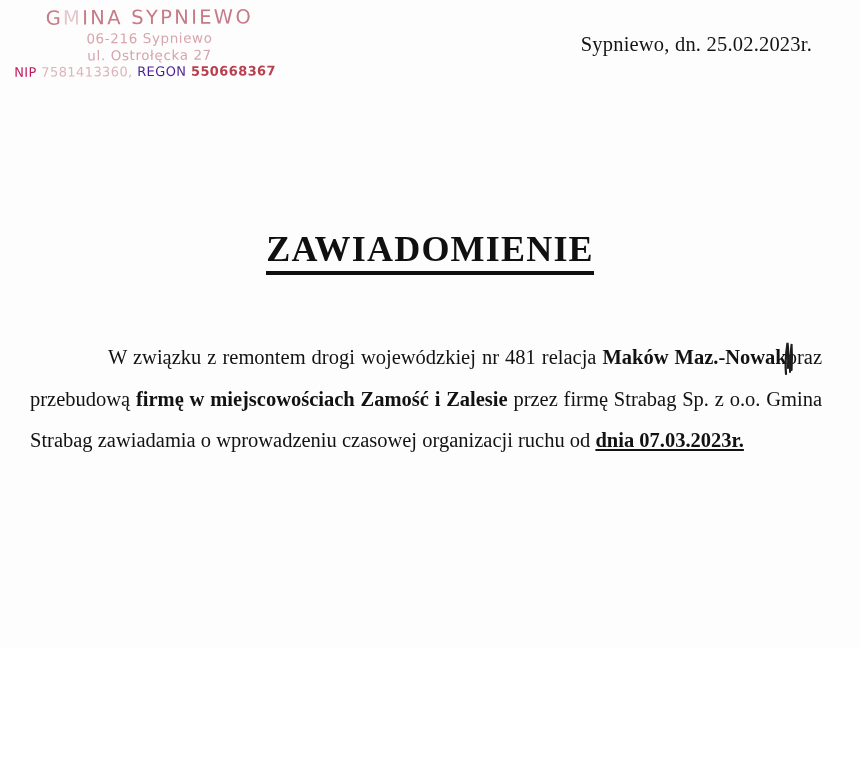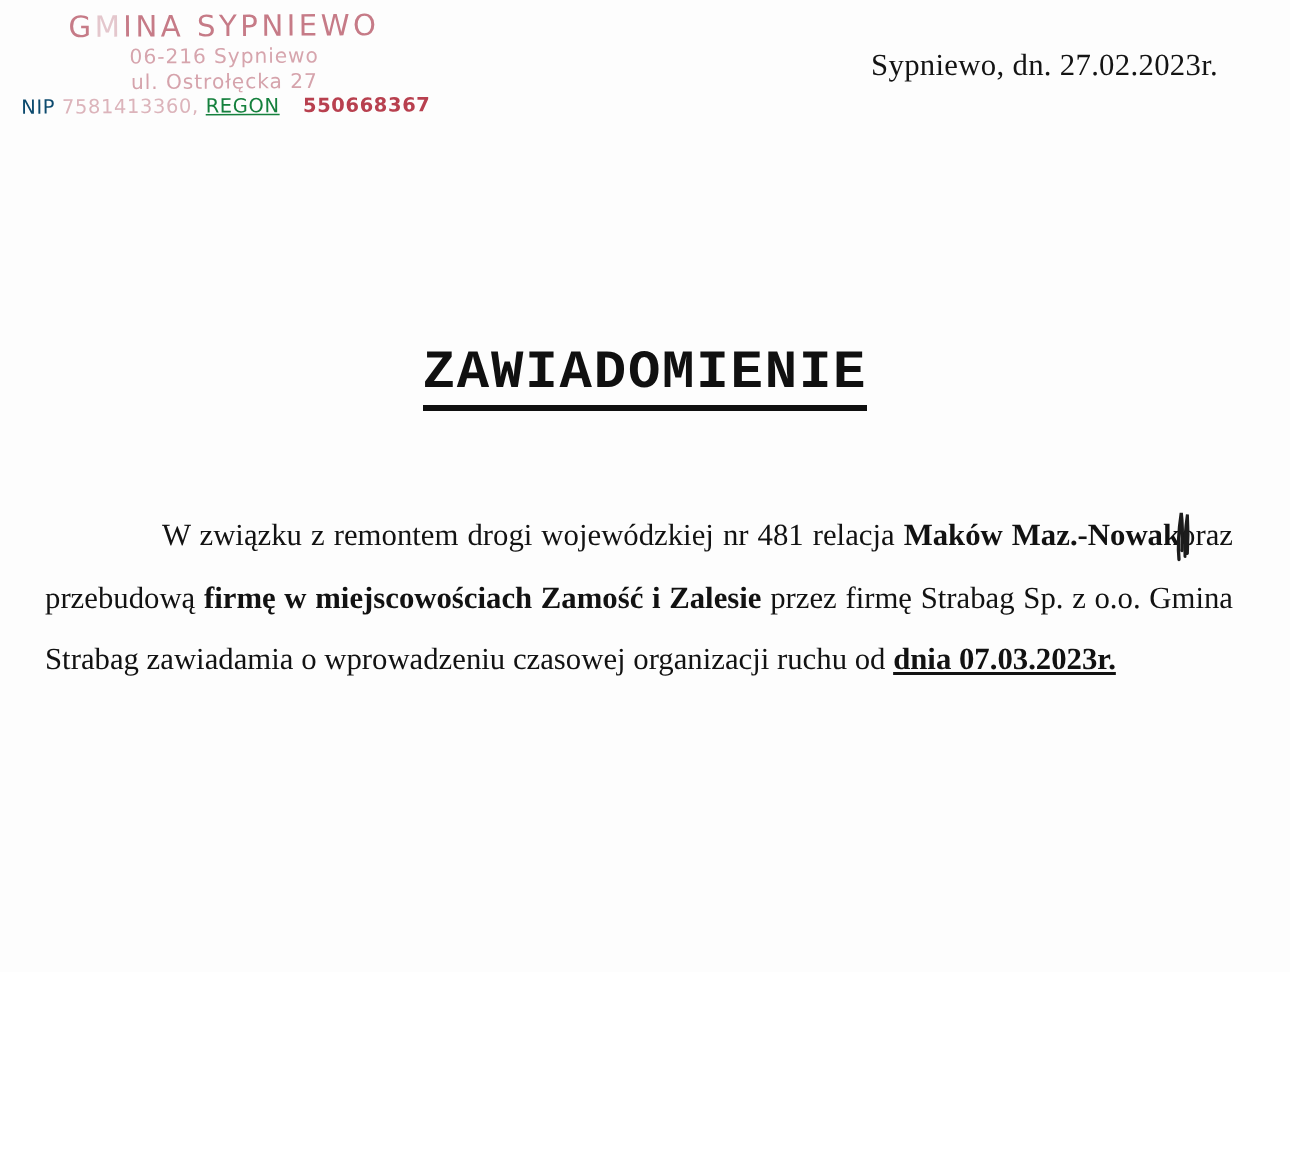--- a/index.html
+++ b/index.html
@@ -55,33 +55,31 @@
   }
   #office-stamp .st-line4 {
     font-size: 13px;
     letter-spacing: 0.4px;
     margin-top: 3px;
     white-space: nowrap;
     text-align: left;
     padding-left: 2px;
   }
   #office-stamp .st-line4 .nip-faint {
-    color: #0c4a6e;
+    color: #be185d;
   }
   #office-stamp .st-line4 .nip-mid {
     color: #dcb4bb;
   }
   #office-stamp .st-line4 .regon-lbl {
-    color: #15803d;
-    text-decoration: underline;
+    color: #4c1d95;
   }
   #office-stamp .st-line4 .regon-num {
     color: #b8404f;
     font-weight: 700;
-    margin-left: 11px;
   }
 
   
   #date-line {
     position: absolute;
     right: 48px;
     top: 33px;
     font-size: 20.5px;
     letter-spacing: 0.2px;
     white-space: nowrap;
@@ -97,21 +95,20 @@
     text-align: center;
   }
   #doc-title .title-text {
     display: inline-block;
     font-size: 36px;
     font-weight: 700;
     letter-spacing: 1.2px;
     border-bottom: 4px solid #101010;
     padding-bottom: 1px;
     color: #101010;
-    font-family: Liberation Mono, monospace;
   }
 
   
   #body-block {
     position: absolute;
     left: 30px;
     top: 337px;
     width: 792px;
     font-size: 20.5px;
     line-height: 41.5px;
@@ -198,21 +195,21 @@
   <div id="office-stamp">
     <div class="st-line1"><span>G</span><span class="faded-m">M</span><span>INA SYPNIEWO</span></div>
     <div class="st-line2">06-216 Sypniewo</div>
     <div class="st-line3">ul. Ostrołęcka 27</div>
     <div class="st-line4"><span class="nip-faint">NIP</span>
       <span class="nip-mid">7581413360,</span>
       <span class="regon-lbl">REGON</span>
       <span class="regon-num">550668367</span></div>
   </div>
 
-  <div id="date-line">Sypniewo, dn. 27.02.2023r.</div>
+  <div id="date-line">Sypniewo, dn. 25.02.2023r.</div>
 
   <div id="doc-title">
     <span class="title-text">ZAWIADOMIENIE</span>
   </div>
 
   <div id="body-block">
     <span class="indent"></span><span>W związku z remontem drogi wojewódzkiej nr 481  relacja </span><b>Maków Maz.-Nowak</b><span class="ink-mark"><svg width="26" height="40" viewBox="0 0 26 40">
         <path d="M9 36 C8 26 9 15 10.5 5 C11 9 11.5 18 11 30" fill="none" stroke="#1c1c1c" stroke-width="2.2" stroke-linecap="round"></path>
         <path d="M13 34 C12.6 25 13.4 14 14.6 6 C15 12 15.2 22 14.6 32" fill="none" stroke="#1c1c1c" stroke-width="2.0" stroke-linecap="round"></path>
       </svg></span><span>oraz przebudową </span><b>firmę w miejscowościach Zamość i Zalesie</b><span> przez firmę Strabag Sp. z o.o. Gmina Strabag zawiadamia o wprowadzeniu czasowej organizacji ruchu od </span><span class="u-date">dnia 07.03.2023r.</span>

